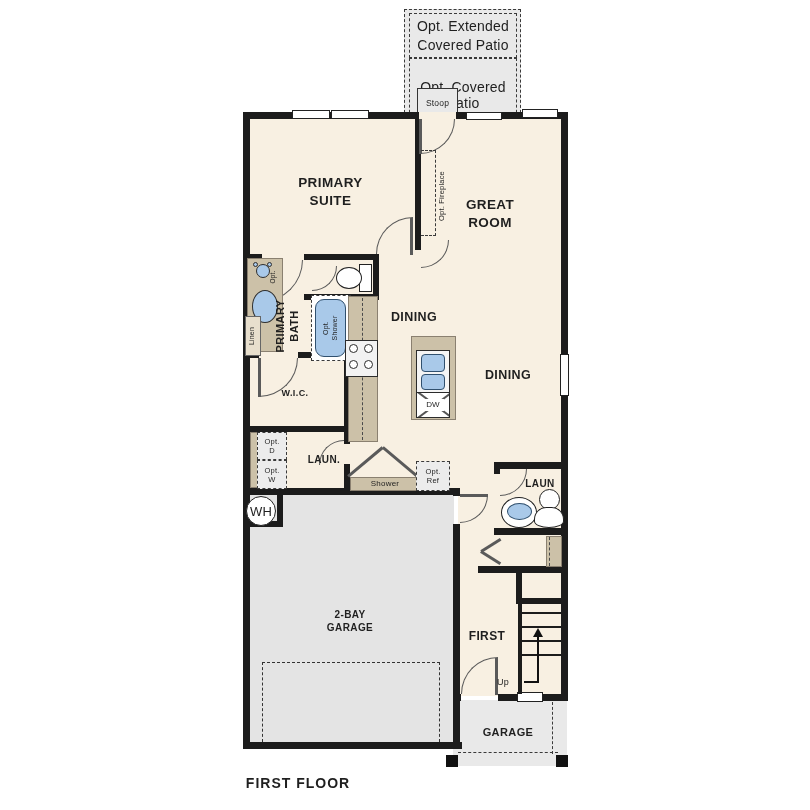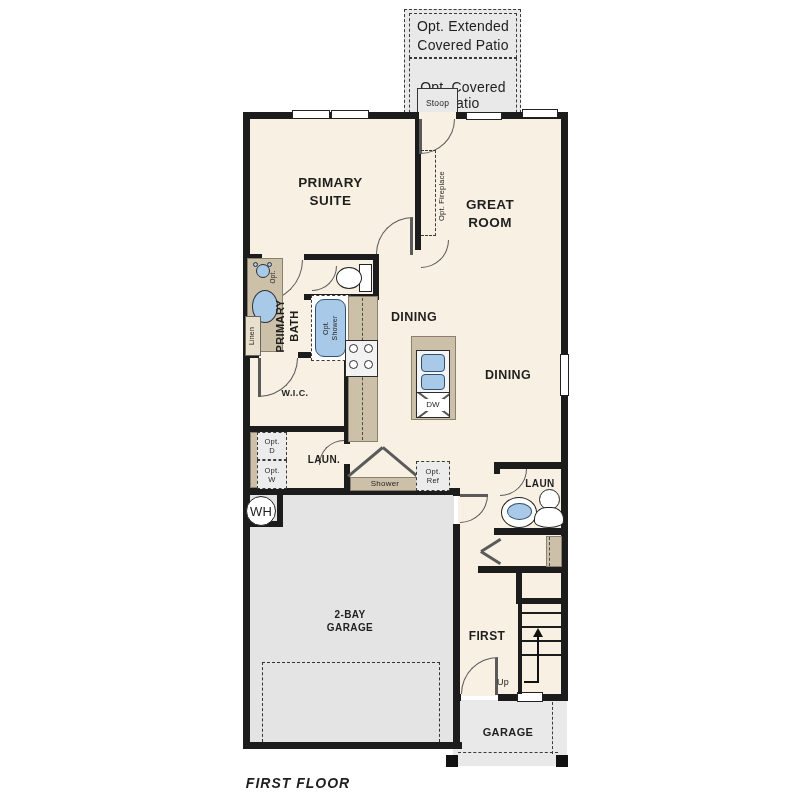--- a/index.html
+++ b/index.html
@@ -200,15 +200,15 @@
   <div class="lab" style="left:272px;top:387px;width:46px;height:14px;font-size:9px;">W.I.C.</div>
   <div class="lab" style="left:478px;top:367px;width:60px;height:16px;font-size:12.5px;">DINING</div>
   <div class="lab" style="left:288px;top:452px;width:40px;height:14px;font-size:10px;margin-left:16px;">LAUN.</div>
   <div class="lab" style="left:516px;top:476px;width:48px;height:14px;font-size:10px;">LAUN</div>
   <div class="lab" style="left:305px;top:602px;width:90px;height:38px;font-size:10px;">2-BAY
 GARAGE</div>
   <div class="lab" style="left:457px;top:629px;width:60px;height:16px;font-size:12px;">FIRST</div>
   <div class="lab" style="left:478px;top:724px;width:60px;height:16px;font-size:11px;">GARAGE</div>
   <div class="lab thin" style="left:492px;top:677px;width:22px;height:12px;font-size:9px;">Up</div>
 
-  <div class="lab" style="left:238px;top:774px;width:120px;height:18px;font-size:14px;letter-spacing:1px;font-style:italic;">FIRST FLOOR</div>
+  <div class="lab" style="left:238px;top:774px;width:120px;height:18px;font-size:14px;letter-spacing:1px;">FIRST FLOOR</div>
 
 </div>
 
 </body></html>

